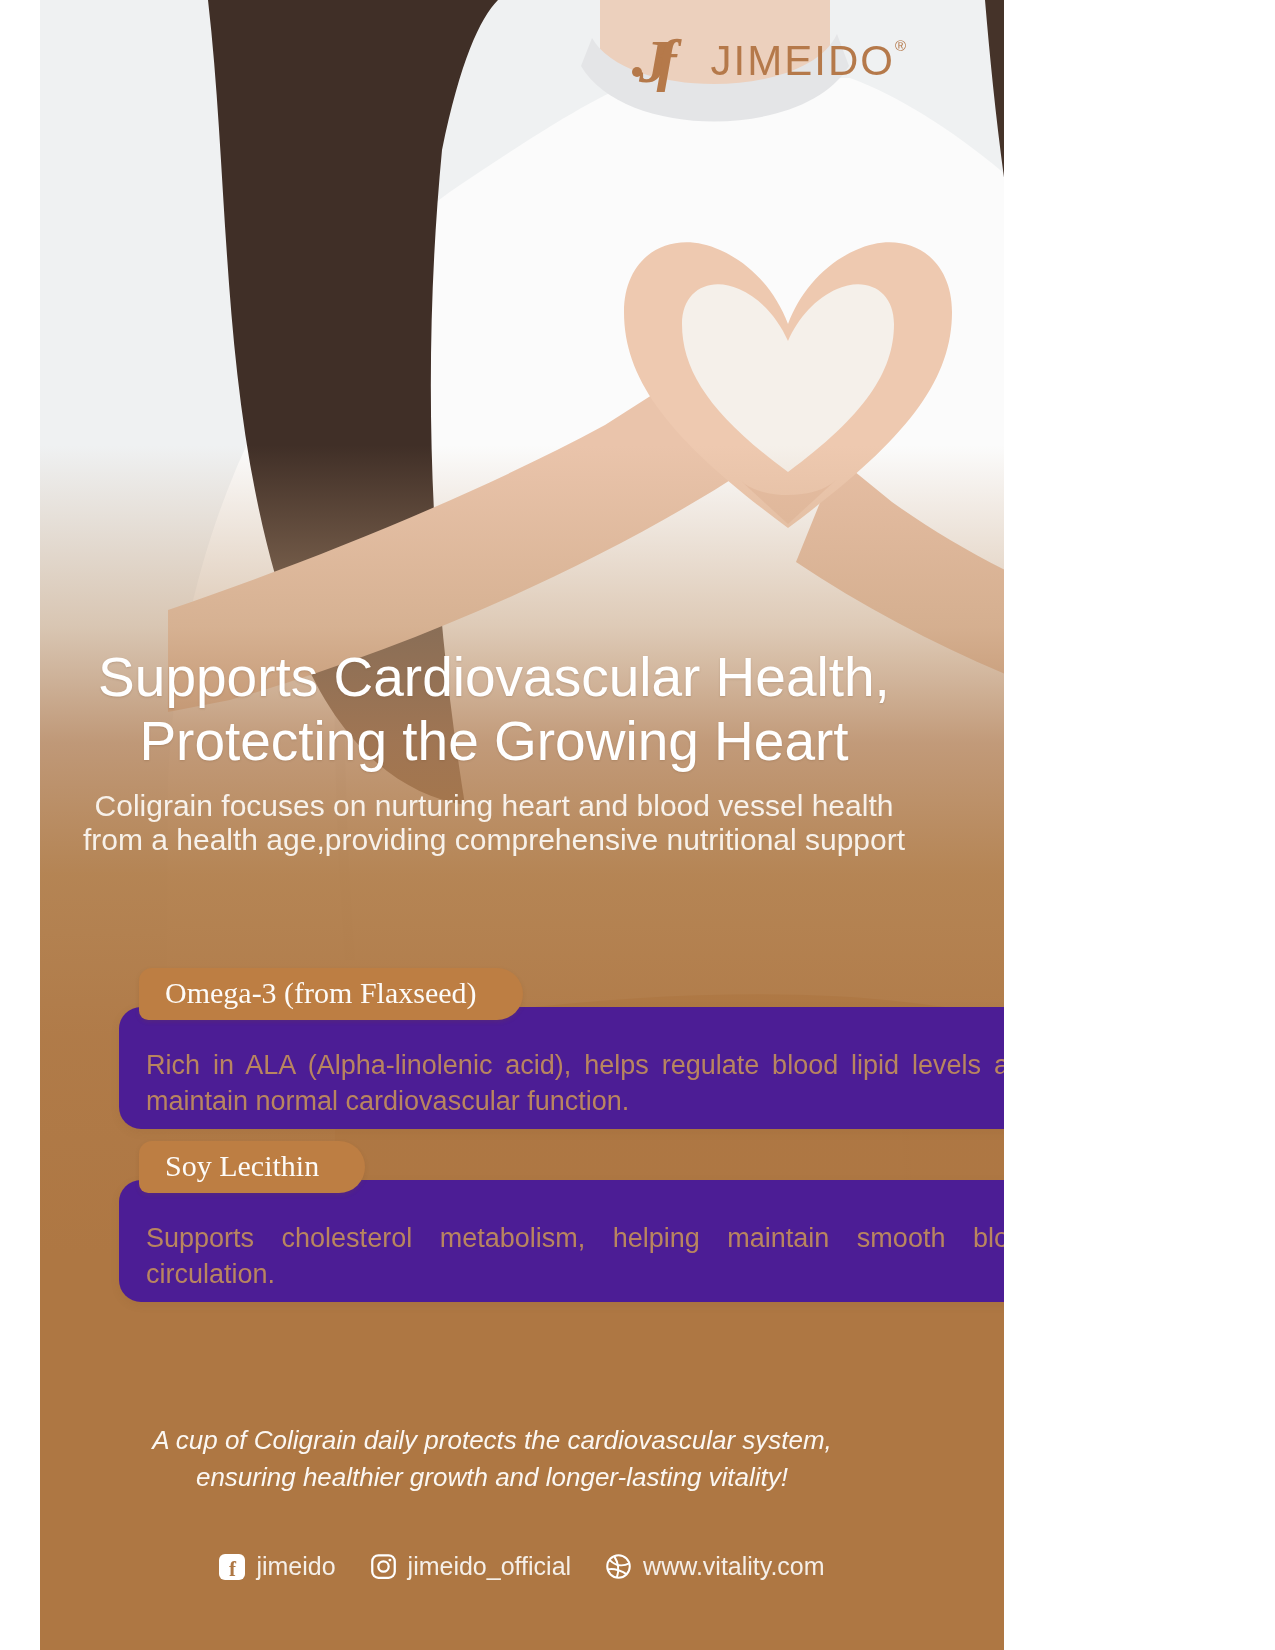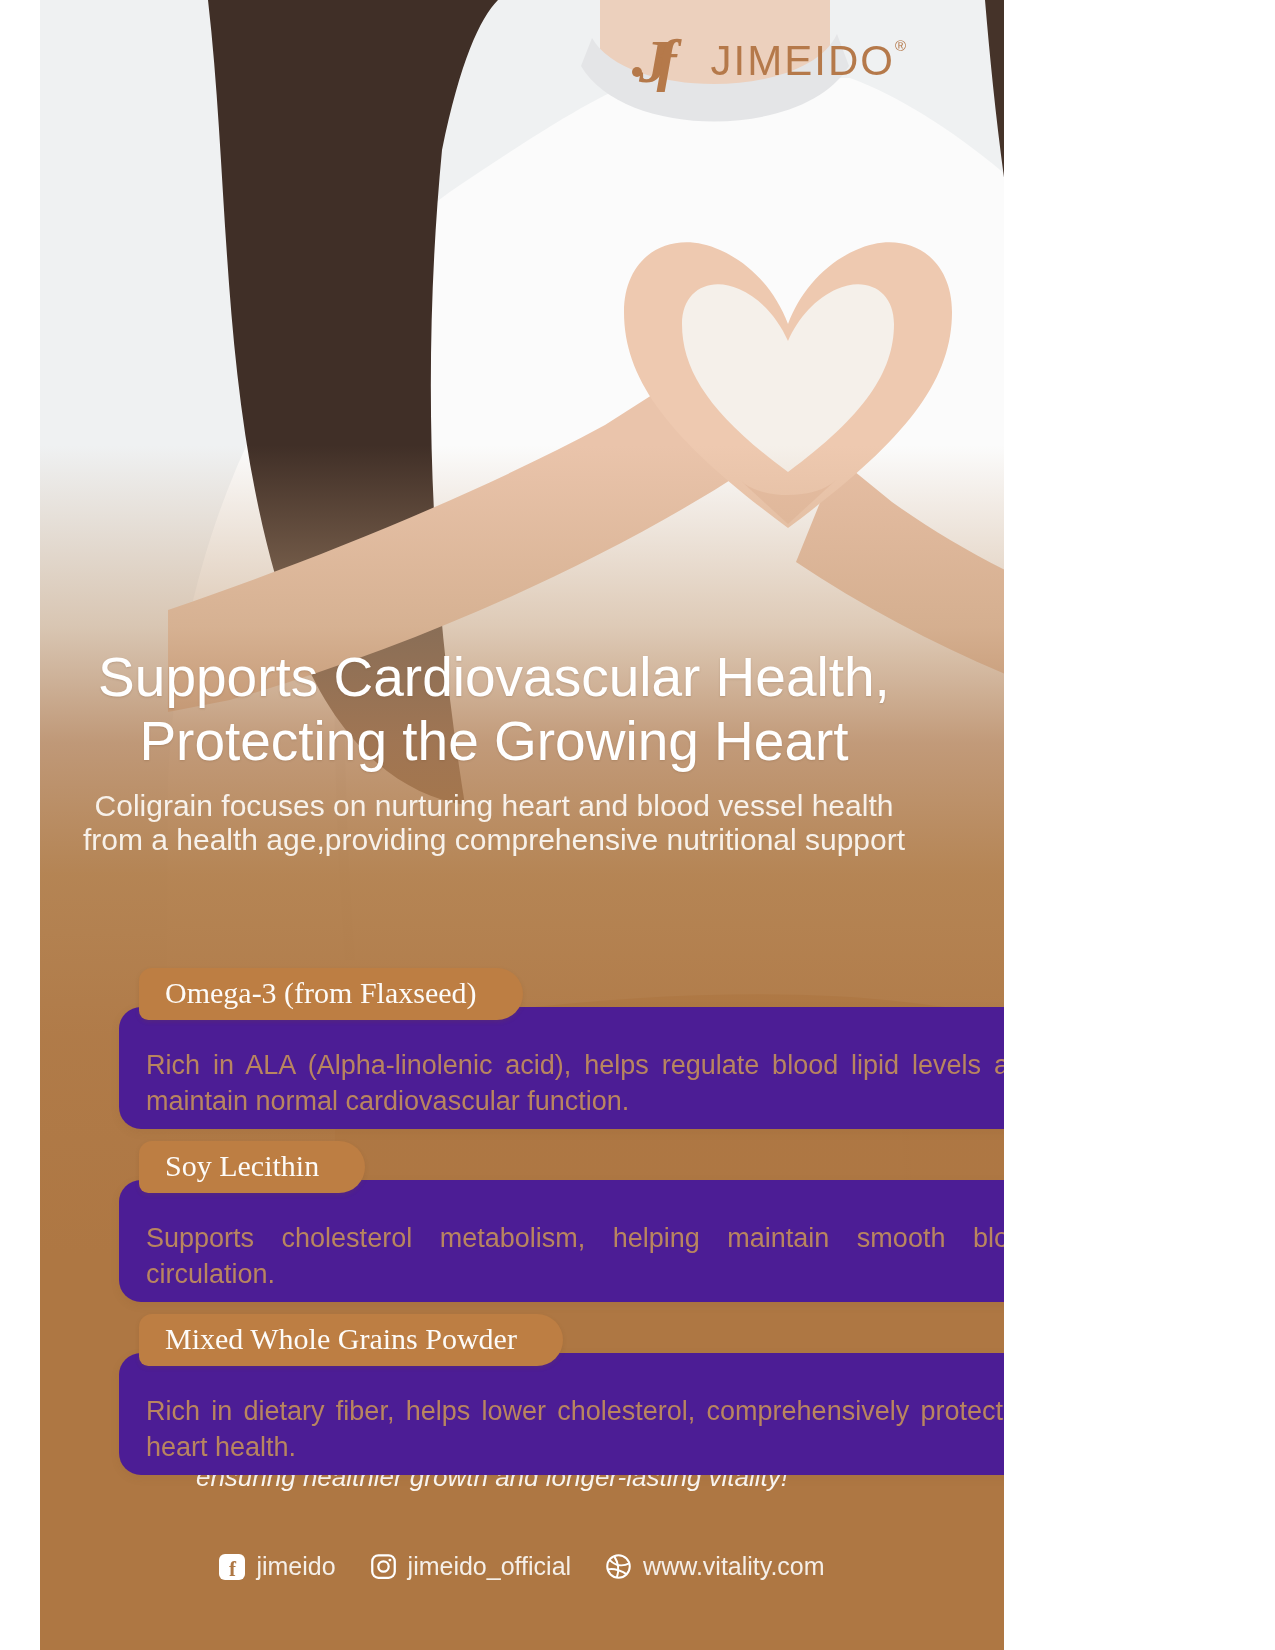--- a/index.html
+++ b/index.html
@@ -106,24 +106,20 @@
 
     <div class="cards">
       <div class="card">
         <div class="tab">Omega-3 (from Flaxseed)</div>
         <div class="card-body">Rich in ALA (Alpha-linolenic acid), helps regulate blood lipid levels and maintain normal cardiovascular function.</div>
       </div>
       <div class="card">
         <div class="tab">Soy Lecithin</div>
         <div class="card-body">Supports cholesterol metabolism, helping maintain smooth blood circulation.</div>
       </div>
-      <div class="card">
-        <div class="tab">Mixed Whole Grains Powder</div>
-        <div class="card-body">Rich in dietary fiber, helps lower cholesterol, comprehensively protecting heart health.</div>
-      </div>
     </div>
 
     <div class="tagline">
       <span>A cup of Coligrain daily protects the cardiovascular system,</span><br>
       <span>ensuring healthier growth and longer-lasting vitality!</span>
     </div>
 
     <div class="footer">
       <div class="item">
         <span class="fb-box">

